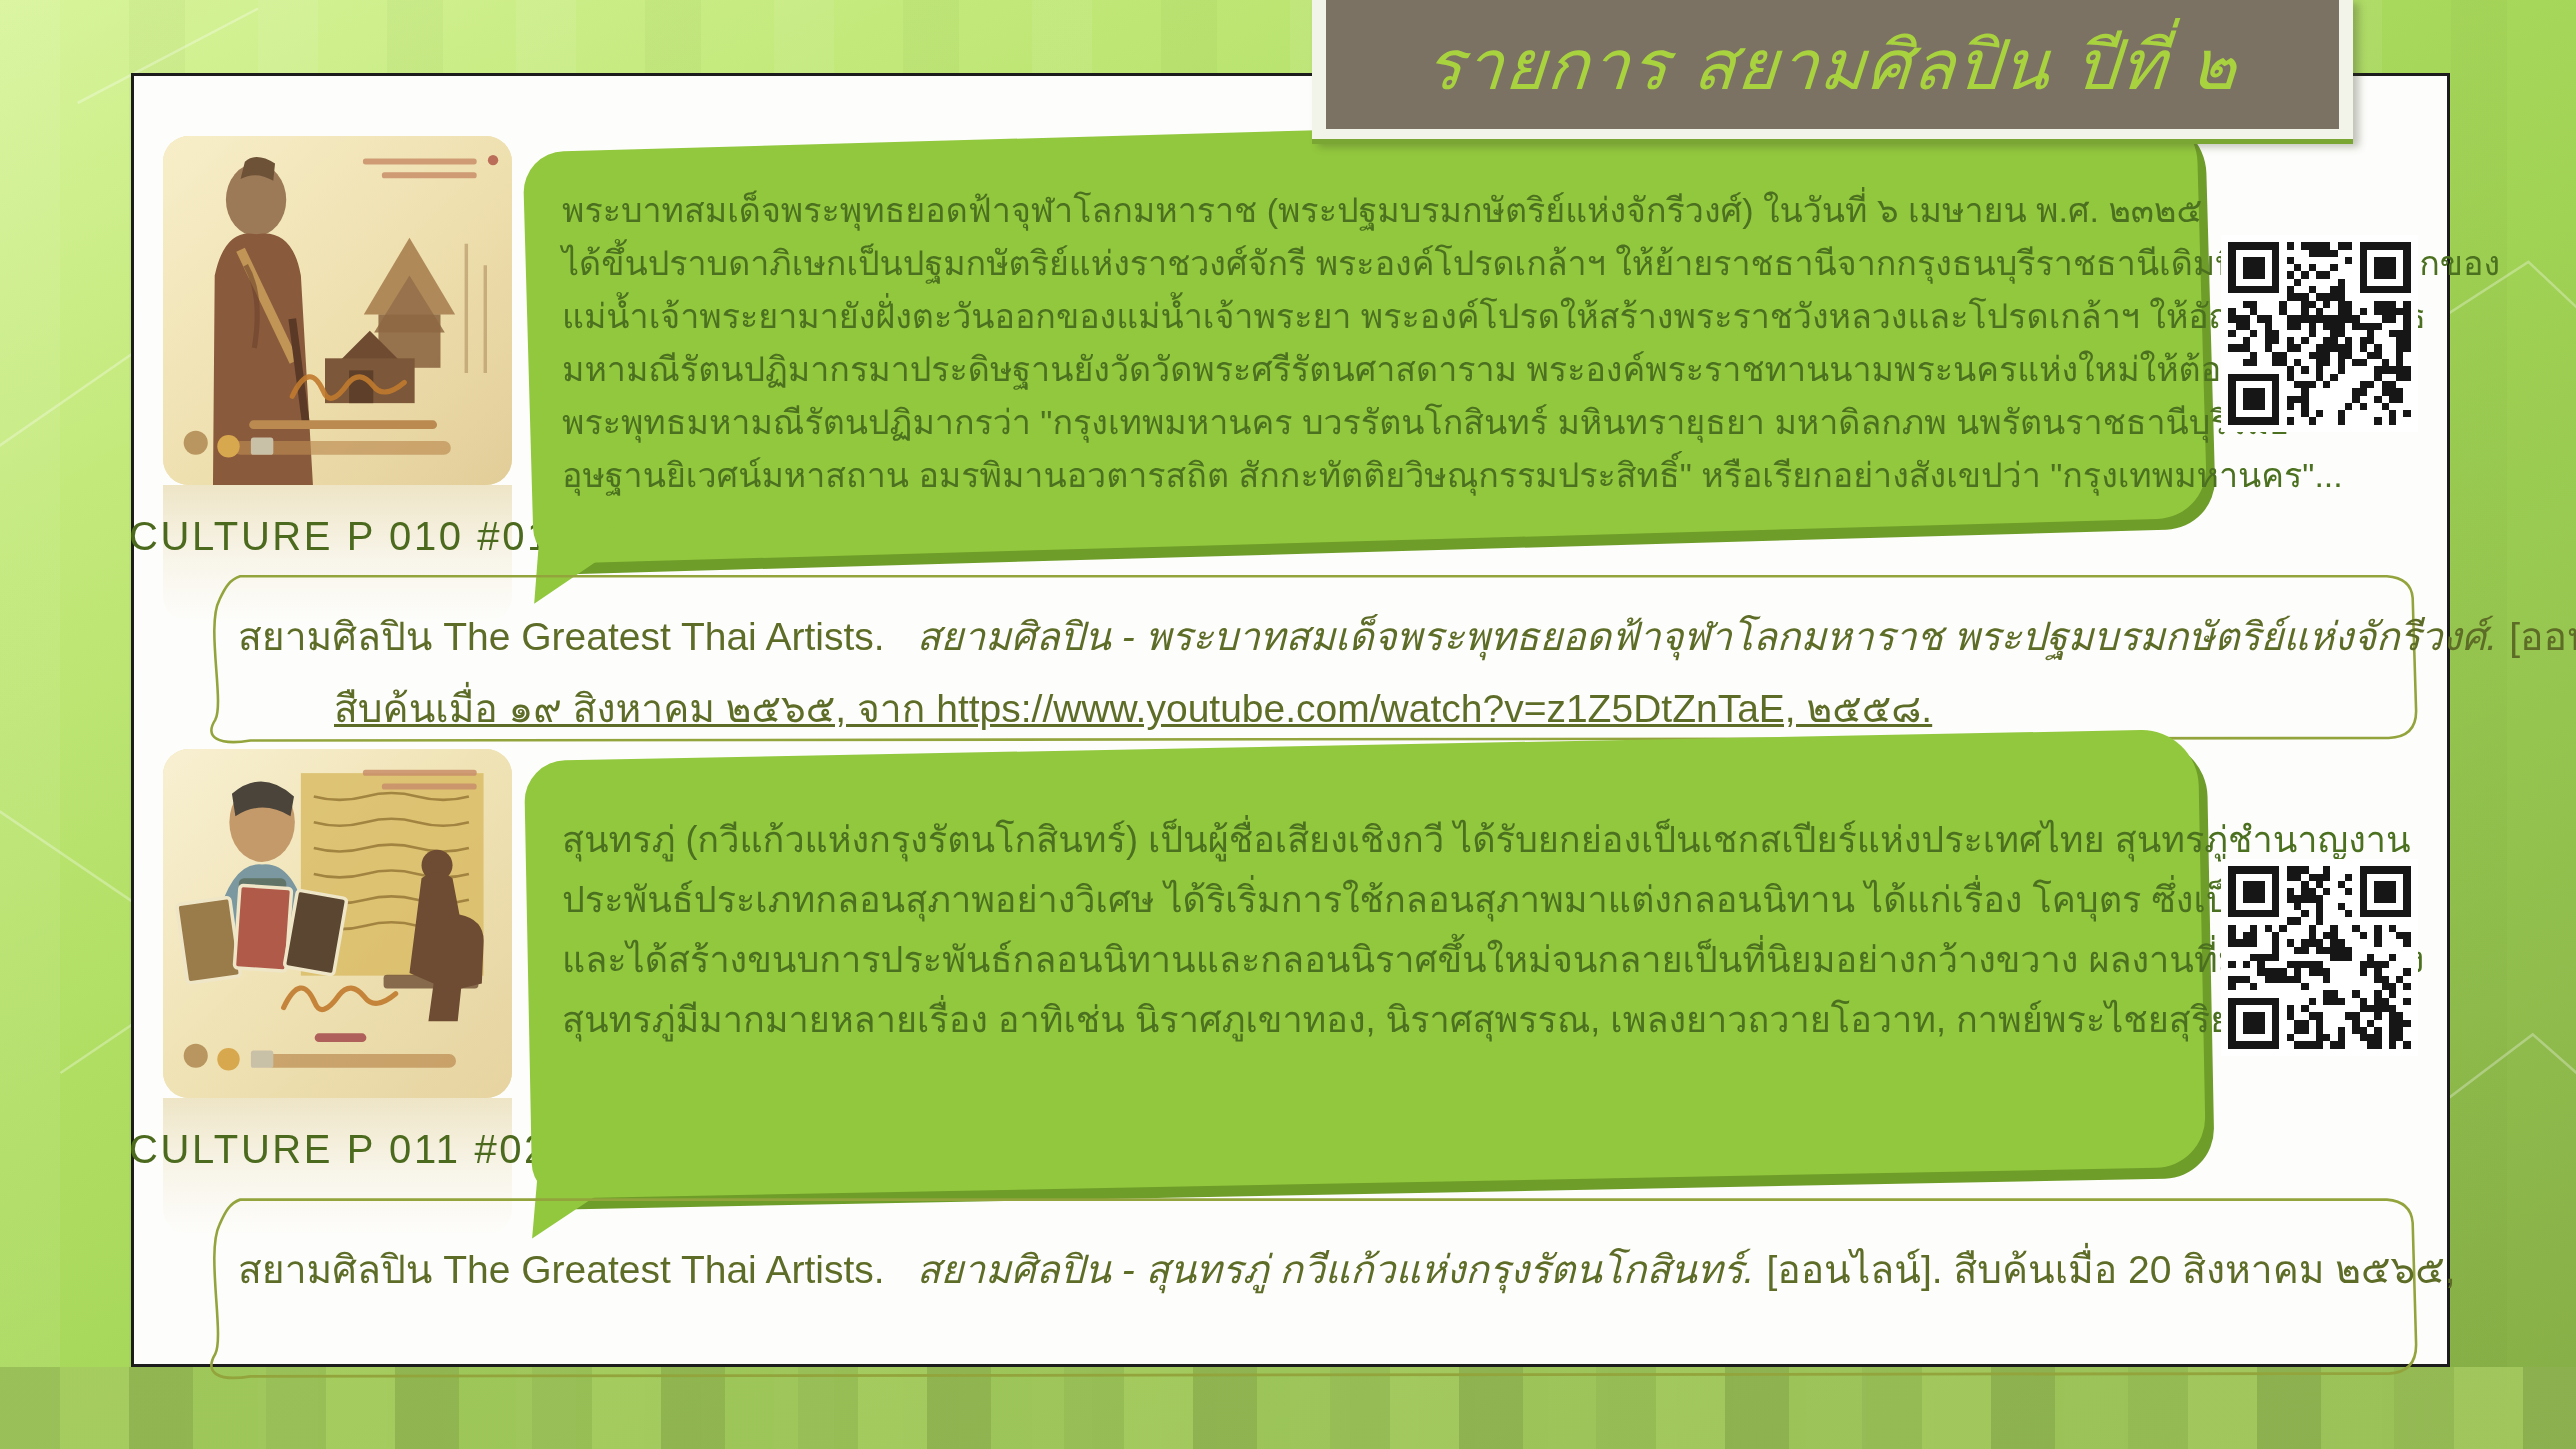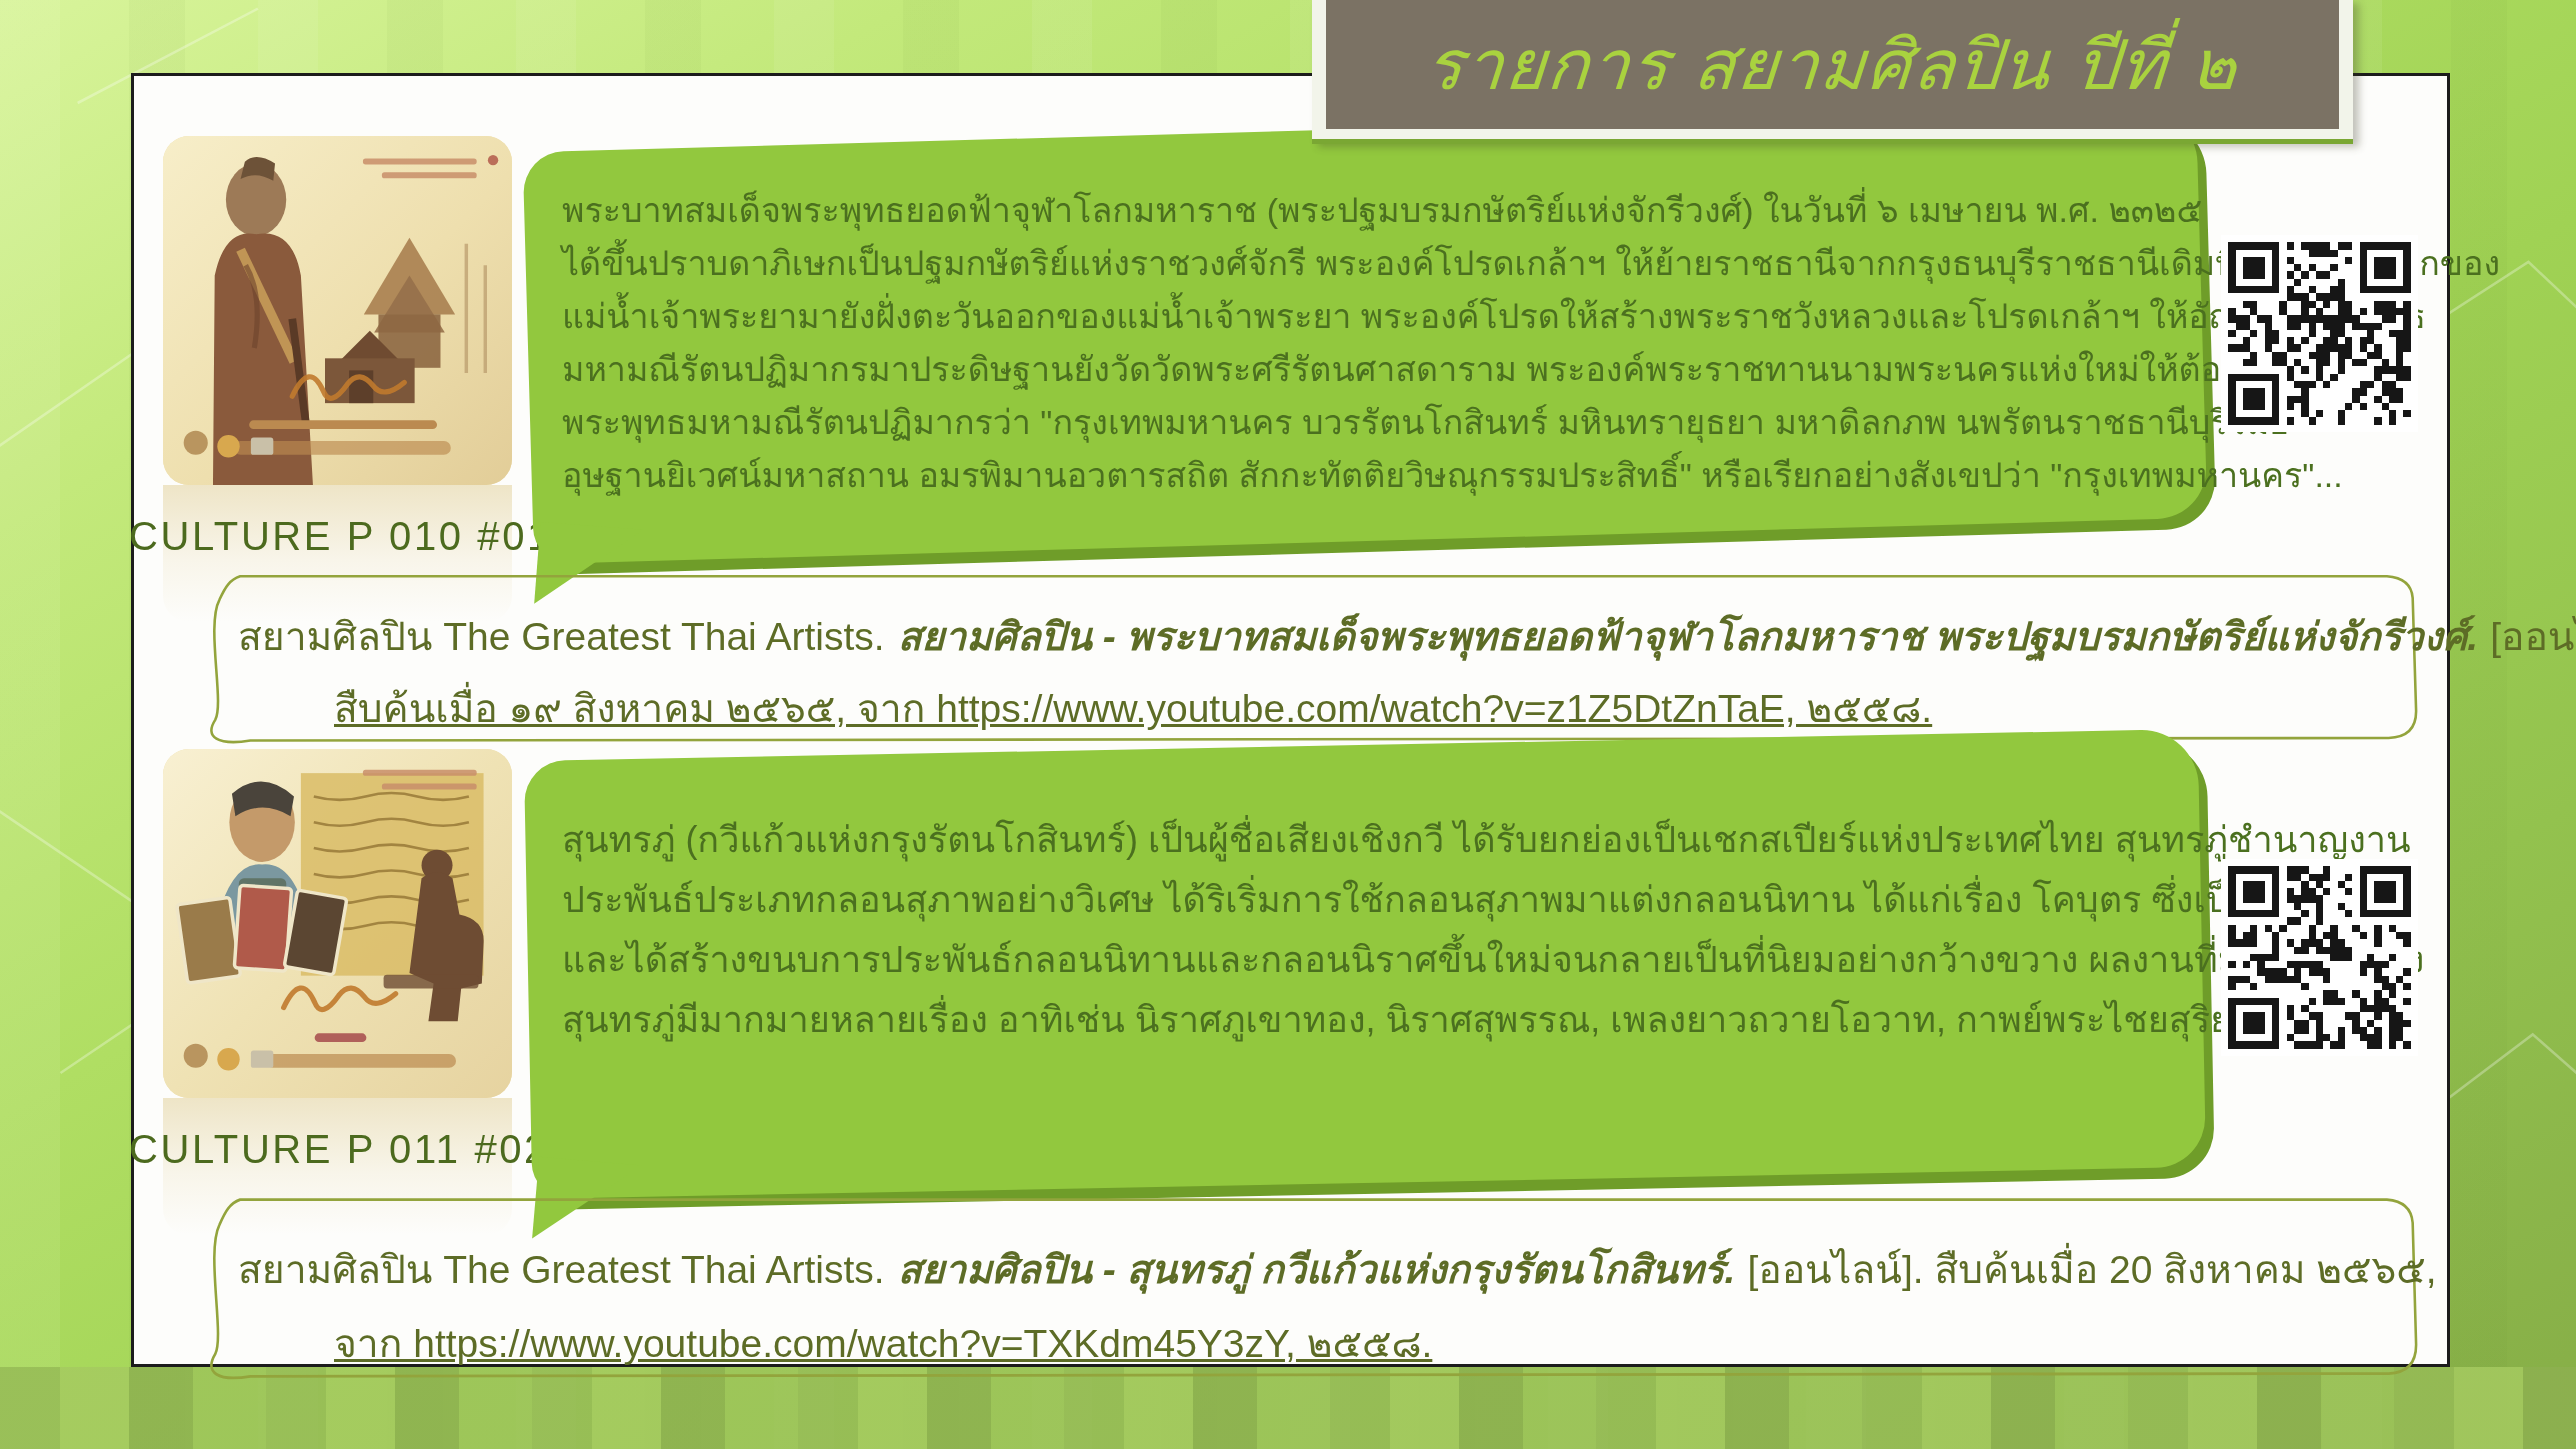--- a/index.html
+++ b/index.html
@@ -49,21 +49,21 @@
   
   .qr{position:absolute;left:2221px;width:197px;height:197px;}
   .qr-1{top:235px;} .qr-2{top:859px;}
   
   .cite{position:absolute;left:168px;width:2267px;height:172px;}
   .cite-1{top:572px;} .cite-2{top:1195px;height:185px;}
   .cite-border{position:absolute;inset:0;width:100%;height:100%;}
   .cite-text{position:absolute;left:70px;top:29px;right:34px;font-size:39px;line-height:72px;color:#5d6c26;}
   .cite-2 .cite-text{top:38px;line-height:74px;}
   .cite-line2{padding-left:96px;text-decoration:underline;}
-  .cit-title{font-weight:bold;font-style:italic;margin-left:13px;}
+  .cit-title{font-weight:normal;font-style:italic;margin-left:32px;}
   .cit-tail{margin-left:12px;}
   .cite-line1{white-space:nowrap;}
 </style>
 </head>
 <body>
 
 <div class="stage">
 
   <div class="bg"></div>
   <div class="bg-stripes"></div>
@@ -632,21 +632,20 @@
       </svg></div>
 
   <div class="cite cite-2">
     <svg class="cite-border" viewBox="0 0 2640 200" preserveAspectRatio="none">
       <path d="M 84,5 L 2584,5 Q 2612,7 2614,30 L 2618,162 Q 2618,192 2586,193 L 96,196 C 58,202 42,192 55,172 C 66,152 44,62 60,32 C 67,17 72,9 84,5 Z" fill="none" stroke="#93a43c" stroke-width="3"></path>
     </svg>
     <div class="cite-text">
       <div class="cite-line1">
         <span>สยามศิลปิน The Greatest Thai Artists.</span><span class="cit-title">สยามศิลปิน - สุนทรภู่ กวีแก้วแห่งกรุงรัตนโกสินทร์.</span><span class="cit-tail">[ออนไลน์].  สืบค้นเมื่อ 20 สิงหาคม ๒๕๖๕,</span>
       </div>
-      <div class="cite-line2">จาก https://www.youtube.com/watch?v=TXKdm45Y3zY, ๒๕๕๘.</div>
     </div>
   </div>
 
   <div class="banner">
     <div class="banner-inner">
       <div class="banner-title">รายการ สยามศิลปิน ปีที่ ๒</div>
     </div>
   </div>
 
 </div>

